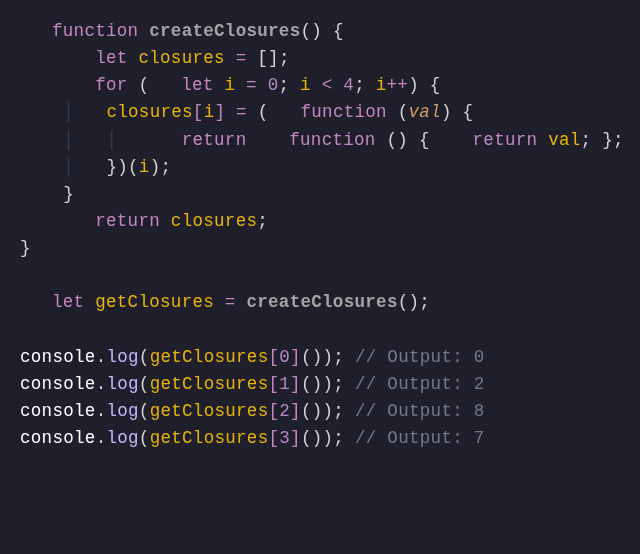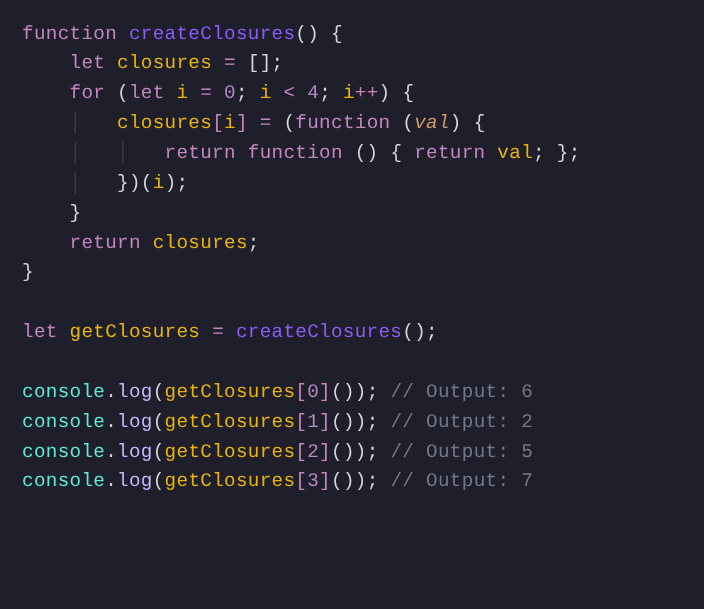--- a/index.html
+++ b/index.html
@@ -9,45 +9,45 @@
     font-size: 17.5px;
     line-height: 1.55;
     padding: 18px 20px;
     color: #d4d4d4;
     width: 640px;
     height: 554px;
     overflow: hidden;
     letter-spacing: 0.3px;
   }
   .code-block { white-space: pre; }
-  .kw-decl { color: #c586c0; }      
-  .fn-name { color: #8b5cf6; }      
+  .kw-decl { color: #c586c0; margin-left: 32px; }      
+  .fn-name { color: #a3a3a3; font-weight: bold; }      
   .ident   { color: #eab308; }      
   .num     { color: #b388c4; }      
   .op      { color: #c586c0; }      
   .param   { color: #d19a66; font-style: italic; } 
   .punct   { color: #d4d4d4; }
   .brace   { color: #d4d4d4; }
   .brack   { color: #c586c0; }
   .comment { color: #73788a; }
   .prop    { color: #c4b5fd; }
-  .obj     { color: #5eead4; }
+  .obj     { color: #ffffff; }
   .guide   { color: #3a3d4d; }
 </style>
 </head>
 <body>
 
 <div class="code-block"><span><span class="kw-decl">function</span> <span class="fn-name">createClosures</span><span class="punct">()</span> <span class="brace">{</span></span>
 <span><span>    </span><span class="kw-decl">let</span><span> </span><span class="ident">closures</span><span class="op"> = </span><span class="punct">[]</span><span class="punct">;</span></span>
 <span><span>    </span><span class="kw-decl">for</span><span> </span><span class="punct">(</span><span class="kw-decl">let</span><span> </span><span class="ident">i</span><span class="op"> = </span><span class="num">0</span><span class="punct">; </span><span class="ident">i</span><span class="op"> &lt; </span><span class="num">4</span><span class="punct">; </span><span class="ident">i</span><span class="op">++</span><span class="punct">)</span><span> </span><span class="brace">{</span></span>
 <span><span class="guide">    │   </span><span class="ident">closures</span><span class="brack">[</span><span class="ident">i</span><span class="brack">]</span><span class="op"> = </span><span class="punct">(</span><span class="kw-decl">function</span><span> </span><span class="punct">(</span><span class="param">val</span><span class="punct">)</span><span> </span><span class="brace">{</span></span>
 <span><span class="guide">    │   │   </span><span class="kw-decl">return</span><span> </span><span class="kw-decl">function</span><span> </span><span class="punct">()</span><span> </span><span class="brace">{</span><span> </span><span class="kw-decl">return</span><span> </span><span class="ident">val</span><span class="punct">;</span><span> </span><span class="brace">}</span><span class="punct">;</span></span>
 <span><span class="guide">    │   </span><span class="brace">}</span><span class="punct">)</span><span class="punct">(</span><span class="ident">i</span><span class="punct">)</span><span class="punct">;</span></span>
 <span><span>    </span><span class="brace">}</span></span>
 <span><span>    </span><span class="kw-decl">return</span><span> </span><span class="ident">closures</span><span class="punct">;</span></span>
 <span><span class="brace">}</span></span>
 <span> </span>
 <span><span class="kw-decl">let</span><span> </span><span class="ident">getClosures</span><span class="op"> = </span><span class="fn-name">createClosures</span><span class="punct">()</span><span class="punct">;</span></span>
 <span> </span>
-<span><span class="obj">console</span><span class="punct">.</span><span class="prop">log</span><span class="punct">(</span><span class="ident">getClosures</span><span class="brack">[</span><span class="num">0</span><span class="brack">]</span><span class="punct">()</span><span class="punct">)</span><span class="punct">;</span><span> </span><span class="comment">// Output: 6</span></span>
+<span><span class="obj">console</span><span class="punct">.</span><span class="prop">log</span><span class="punct">(</span><span class="ident">getClosures</span><span class="brack">[</span><span class="num">0</span><span class="brack">]</span><span class="punct">()</span><span class="punct">)</span><span class="punct">;</span><span> </span><span class="comment">// Output: 0</span></span>
 <span><span class="obj">console</span><span class="punct">.</span><span class="prop">log</span><span class="punct">(</span><span class="ident">getClosures</span><span class="brack">[</span><span class="num">1</span><span class="brack">]</span><span class="punct">()</span><span class="punct">)</span><span class="punct">;</span><span> </span><span class="comment">// Output: 2</span></span>
-<span><span class="obj">console</span><span class="punct">.</span><span class="prop">log</span><span class="punct">(</span><span class="ident">getClosures</span><span class="brack">[</span><span class="num">2</span><span class="brack">]</span><span class="punct">()</span><span class="punct">)</span><span class="punct">;</span><span> </span><span class="comment">// Output: 5</span></span>
+<span><span class="obj">console</span><span class="punct">.</span><span class="prop">log</span><span class="punct">(</span><span class="ident">getClosures</span><span class="brack">[</span><span class="num">2</span><span class="brack">]</span><span class="punct">()</span><span class="punct">)</span><span class="punct">;</span><span> </span><span class="comment">// Output: 8</span></span>
 <span><span class="obj">console</span><span class="punct">.</span><span class="prop">log</span><span class="punct">(</span><span class="ident">getClosures</span><span class="brack">[</span><span class="num">3</span><span class="brack">]</span><span class="punct">()</span><span class="punct">)</span><span class="punct">;</span><span> </span><span class="comment">// Output: 7</span></span></div>
 
 </body></html>

